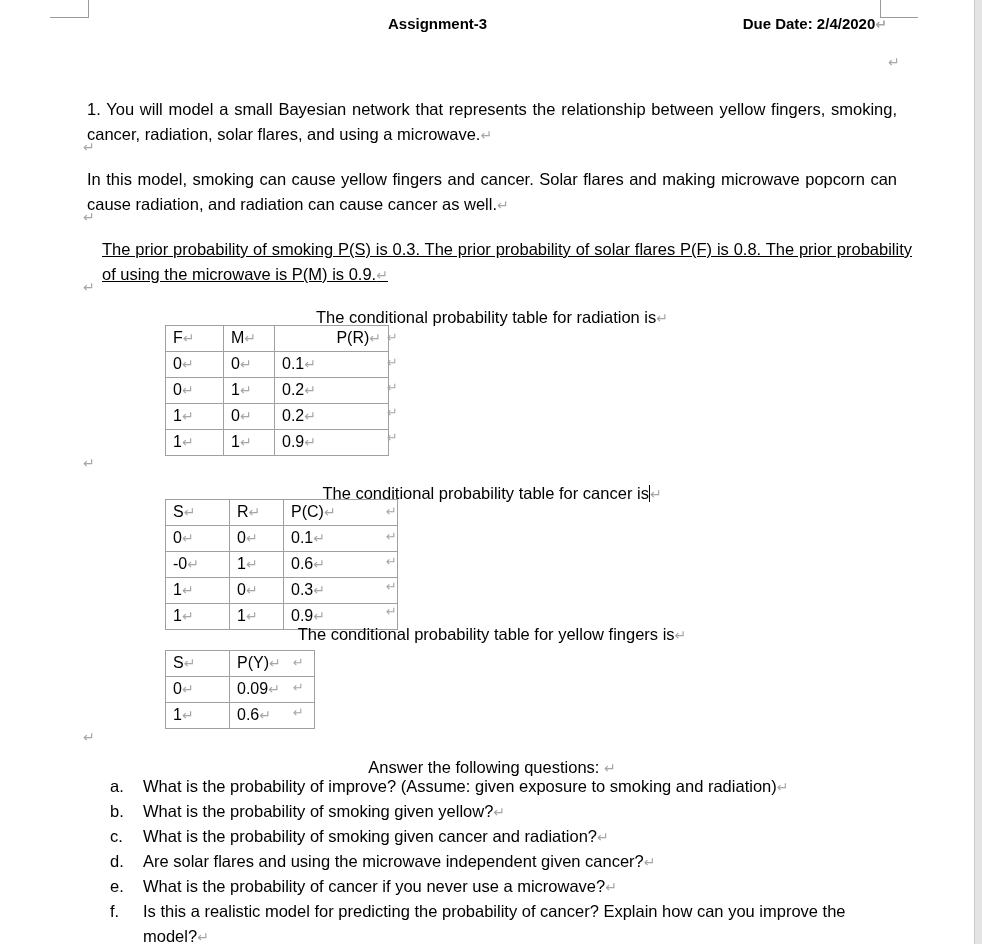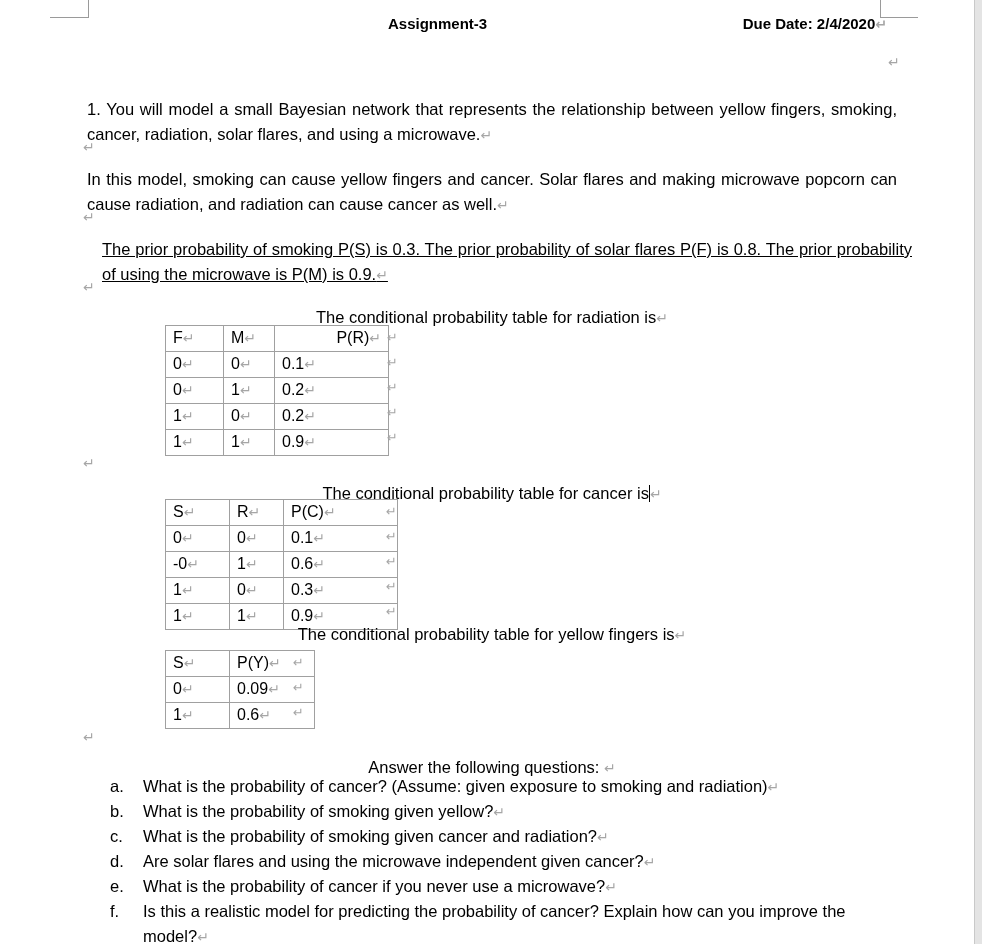--- a/index.html
+++ b/index.html
@@ -290,21 +290,21 @@
 
     <div class="row-mark" style="left:210px; top:650px;">↵</div>
     <div class="row-mark" style="left:210px; top:675px;">↵</div>
     <div class="row-mark" style="left:210px; top:700px;">↵</div>
 
     <div class="pilcrow-block" style="left:0; top:729px;">↵</div>
 
     <p class="body nojust abs" style="left:0; top:751px; width:810px;"><span>Answer the following questions:</span> <span class="pilcrow">↵</span></p>
 
     <ol class="qlist abs" style="left:0; top:774px; width:810px;">
-      <li><span class="marker">a.</span><span>What is the probability of cancer? (Assume: given exposure to smoking and radiation)</span><span class="pilcrow">↵</span></li>
+      <li><span class="marker">a.</span><span>What is the probability of improve? (Assume: given exposure to smoking and radiation)</span><span class="pilcrow">↵</span></li>
       <li><span class="marker">b.</span><span>What is the probability of smoking given yellow?</span><span class="pilcrow">↵</span></li>
       <li><span class="marker">c.</span><span>What is the probability of smoking given cancer and radiation?</span><span class="pilcrow">↵</span></li>
       <li><span class="marker">d.</span><span>Are solar flares and using the microwave independent given cancer?</span><span class="pilcrow">↵</span></li>
       <li><span class="marker">e.</span><span>What is the probability of cancer if you never use a microwave?</span><span class="pilcrow">↵</span></li>
       <li><span class="marker">f.</span><span>Is this a realistic model for predicting the probability of cancer? Explain how can you improve the model?</span><span class="pilcrow">↵</span></li>
     </ol>
 
   </div>
 </div>
 

